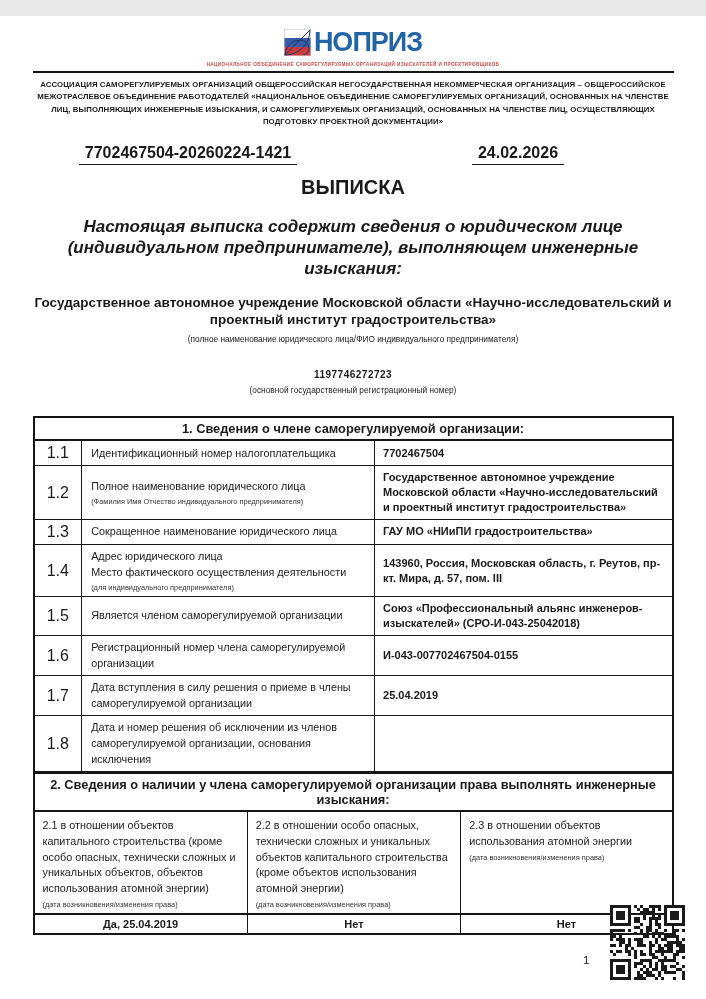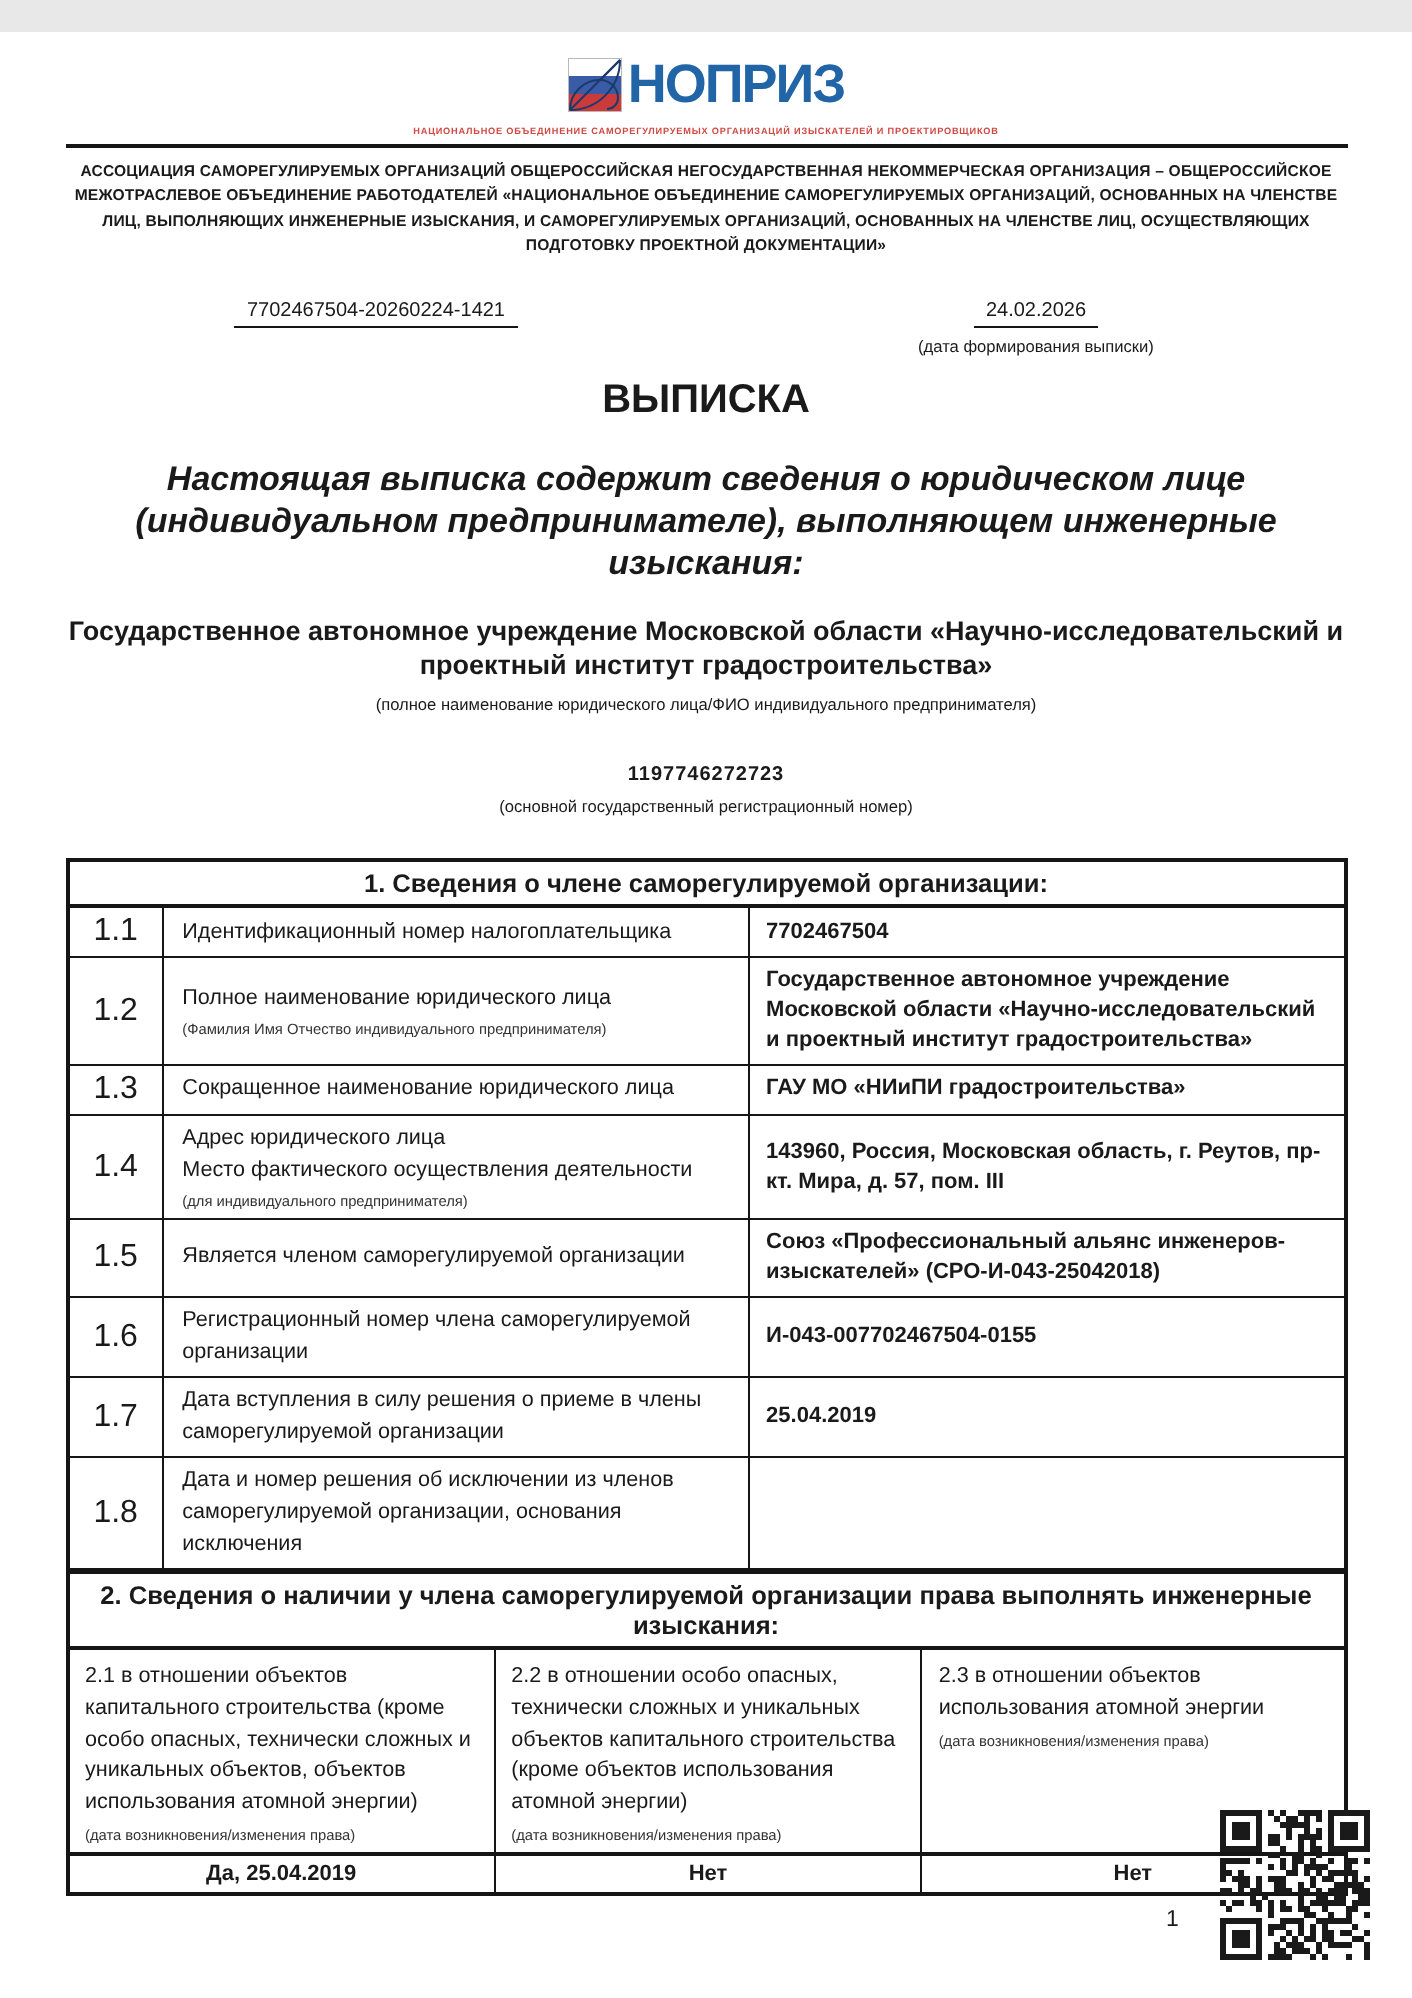--- a/index.html
+++ b/index.html
@@ -16,21 +16,21 @@
   .logo-text { font-size:27px; font-weight:bold; letter-spacing:-1px; color:#2265a7; line-height:1; }
   .logo-tagline { font-size:4.6px; letter-spacing:.4px; color:#d04a43; font-weight:bold; margin-top:2px; }
   
   .header-rule { width:641px; height:2px; background:#151515; margin:4px auto 0; }
   .assoc {
     width:648px; margin:6px auto 0; text-align:center;
     font-size:7.8px; font-weight:bold; line-height:1.6; letter-spacing:.1px;
   }
   .reg-row { display:flex; width:660px; margin:15px auto 0; }
   .reg-col { flex:1; text-align:center; }
-  .uline { display:inline-block; font-size:10px; font-weight:normal; border-bottom:1.5px solid #151515; padding:0 6px 2px; }
+  .uline { display:inline-block; font-size:16px; font-weight:bold; border-bottom:1.5px solid #151515; padding:0 6px 2px; }
   .cap { font-size:8.3px; color:#1a1a1a; font-weight:normal; text-align:center; }
   .reg-col .cap { margin-top:4px; }
   
   .doc-title { margin-top:11px; text-align:center; font-size:20px; font-weight:bold; }
   .doc-subtitle { width:660px; margin:1px auto 0; text-align:center; font-size:13.5px; font-weight:bold; line-height:1.3; }
   .intro { margin:17px auto 0; text-align:center; font-size:17px; font-weight:bold; line-height:1.25; white-space:pre-line;font-style:italic; }
   .orgname { width:660px; margin:15px auto 0; text-align:center; font-size:13.5px; font-weight:bold; line-height:1.25; }
   .orgname-cap { margin-top:6px; }
   .ogrn { margin-top:25px; text-align:center; font-size:10px; font-weight:bold; letter-spacing:.5px; }
   .ogrn-cap { margin-top:5px; }
@@ -79,21 +79,20 @@
   <div class="header-rule"></div>
 
   <p class="assoc">АССОЦИАЦИЯ САМОРЕГУЛИРУЕМЫХ ОРГАНИЗАЦИЙ ОБЩЕРОССИЙСКАЯ НЕГОСУДАРСТВЕННАЯ НЕКОММЕРЧЕСКАЯ ОРГАНИЗАЦИЯ – ОБЩЕРОССИЙСКОЕ МЕЖОТРАСЛЕВОЕ ОБЪЕДИНЕНИЕ РАБОТОДАТЕЛЕЙ «НАЦИОНАЛЬНОЕ ОБЪЕДИНЕНИЕ САМОРЕГУЛИРУЕМЫХ ОРГАНИЗАЦИЙ, ОСНОВАННЫХ НА ЧЛЕНСТВЕ ЛИЦ, ВЫПОЛНЯЮЩИХ ИНЖЕНЕРНЫЕ ИЗЫСКАНИЯ, И САМОРЕГУЛИРУЕМЫХ ОРГАНИЗАЦИЙ, ОСНОВАННЫХ НА ЧЛЕНСТВЕ ЛИЦ, ОСУЩЕСТВЛЯЮЩИХ ПОДГОТОВКУ ПРОЕКТНОЙ ДОКУМЕНТАЦИИ»</p>
 
   <div class="reg-row">
     <div class="reg-col">
       <span class="uline">7702467504-20260224-1421</span>
     </div>
     <div class="reg-col">
       <span class="uline">24.02.2026</span>
-      <div class="cap">(дата формирования выписки)</div>
     </div>
   </div>
 
   <div class="doc-title">ВЫПИСКА</div>
 
   <p class="intro">Настоящая выписка содержит сведения о юридическом лице
 (индивидуальном предпринимателе), выполняющем инженерные
 изыскания:</p>
 
   <p class="orgname">Государственное автономное учреждение Московской области «Научно-исследовательский и проектный институт градостроительства»</p>

